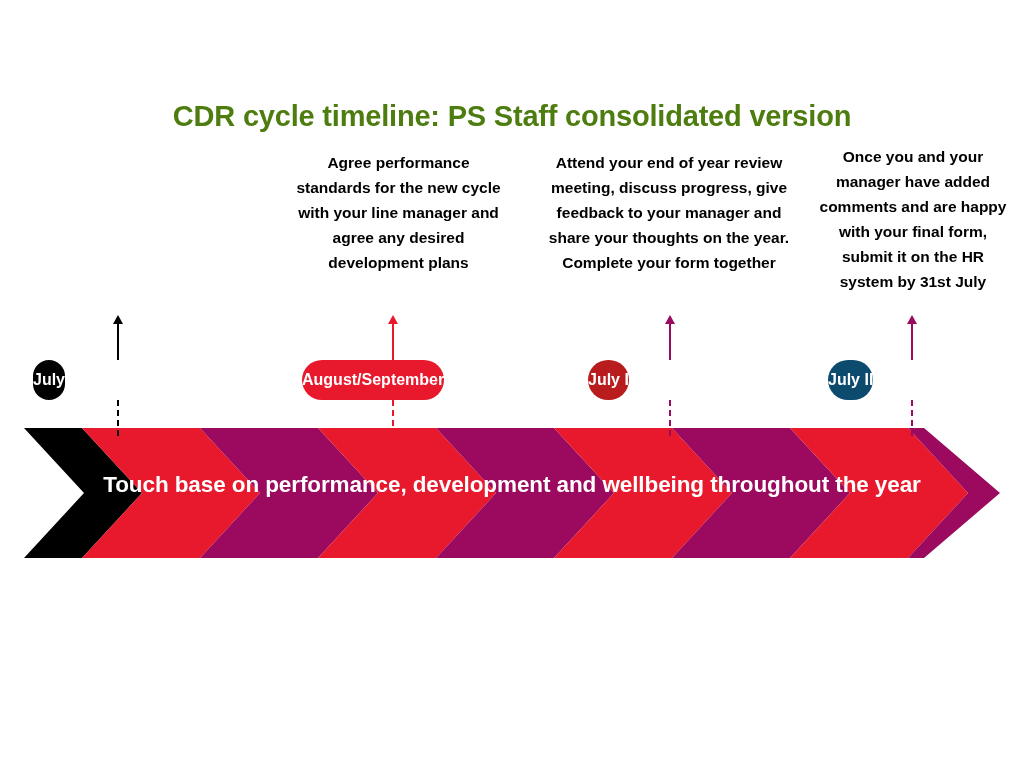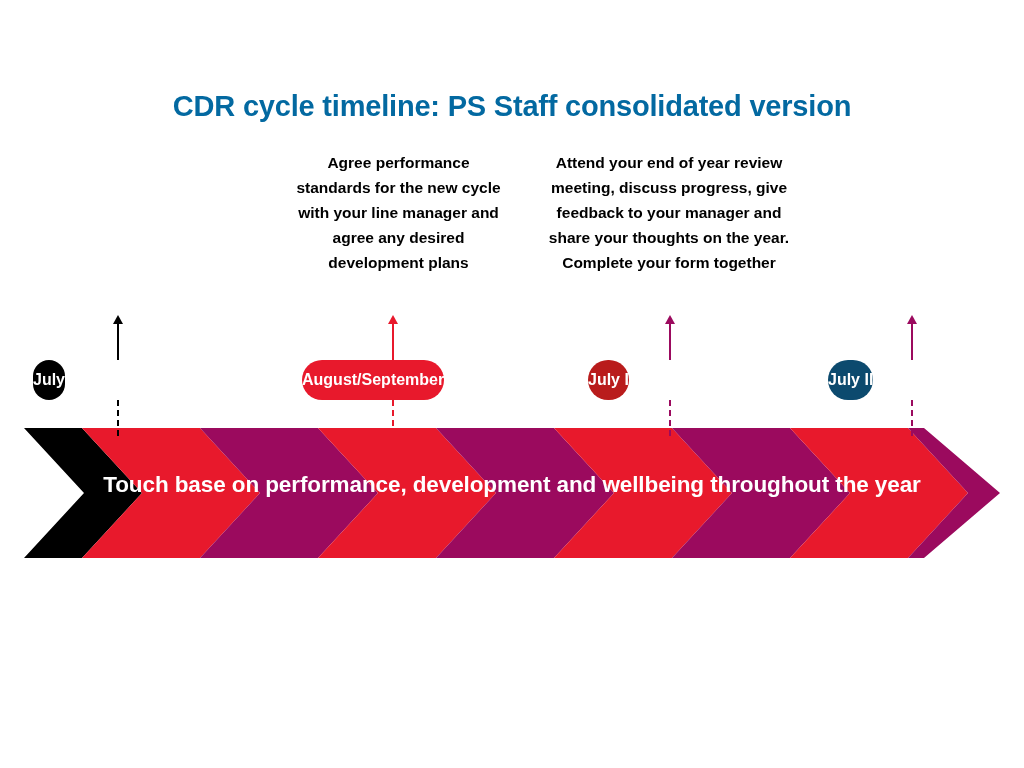--- a/index.html
+++ b/index.html
@@ -13,27 +13,27 @@
     position: relative;
     overflow: hidden;
     font-family: "Liberation Sans", sans-serif;
     color: #0a0a0a;
   }
 
   
   .title {
     position: absolute;
     left: 0;
-    top: 90px;
+    top: 100px;
     width: 1024px;
     text-align: center;
     font-size: 29px;
     font-weight: bold;
     letter-spacing: -0.2px;
-    color: #0369a1;
+    color: #4d7c0f;
   }
 
   
   .descs {
     position: absolute;
     left: 0;
     top: 150px;
     width: 1024px;
     height: 175px;
   }
@@ -143,20 +143,21 @@
   }
 </style>
 </head>
 <body>
 
 <div class="title">CDR cycle timeline: PS Staff consolidated version</div>
 
 <div class="descs">
   <div class="desc d2">Attend your end of year review meeting, discuss progress, give feedback to your manager and share your thoughts on the year. Complete your form together</div>
   <div class="desc d1">Agree performance standards for the new cycle with your line manager and agree any desired development plans</div>
+  <div class="desc d3">Once you and your manager have added comments and are happy with your final form, submit it on the HR system by 31st July</div>
 </div>
 
 <div class="milestone m0">
   <div class="conn-up" style="left:84px;color:#000000">
     <div class="arrow-head"></div>
     <div class="stem"></div>
   </div>
   <div class="pill" style="background:#000000">July</div>
   <div class="conn-down" style="left:84px;color:#000000"></div>
 </div>

